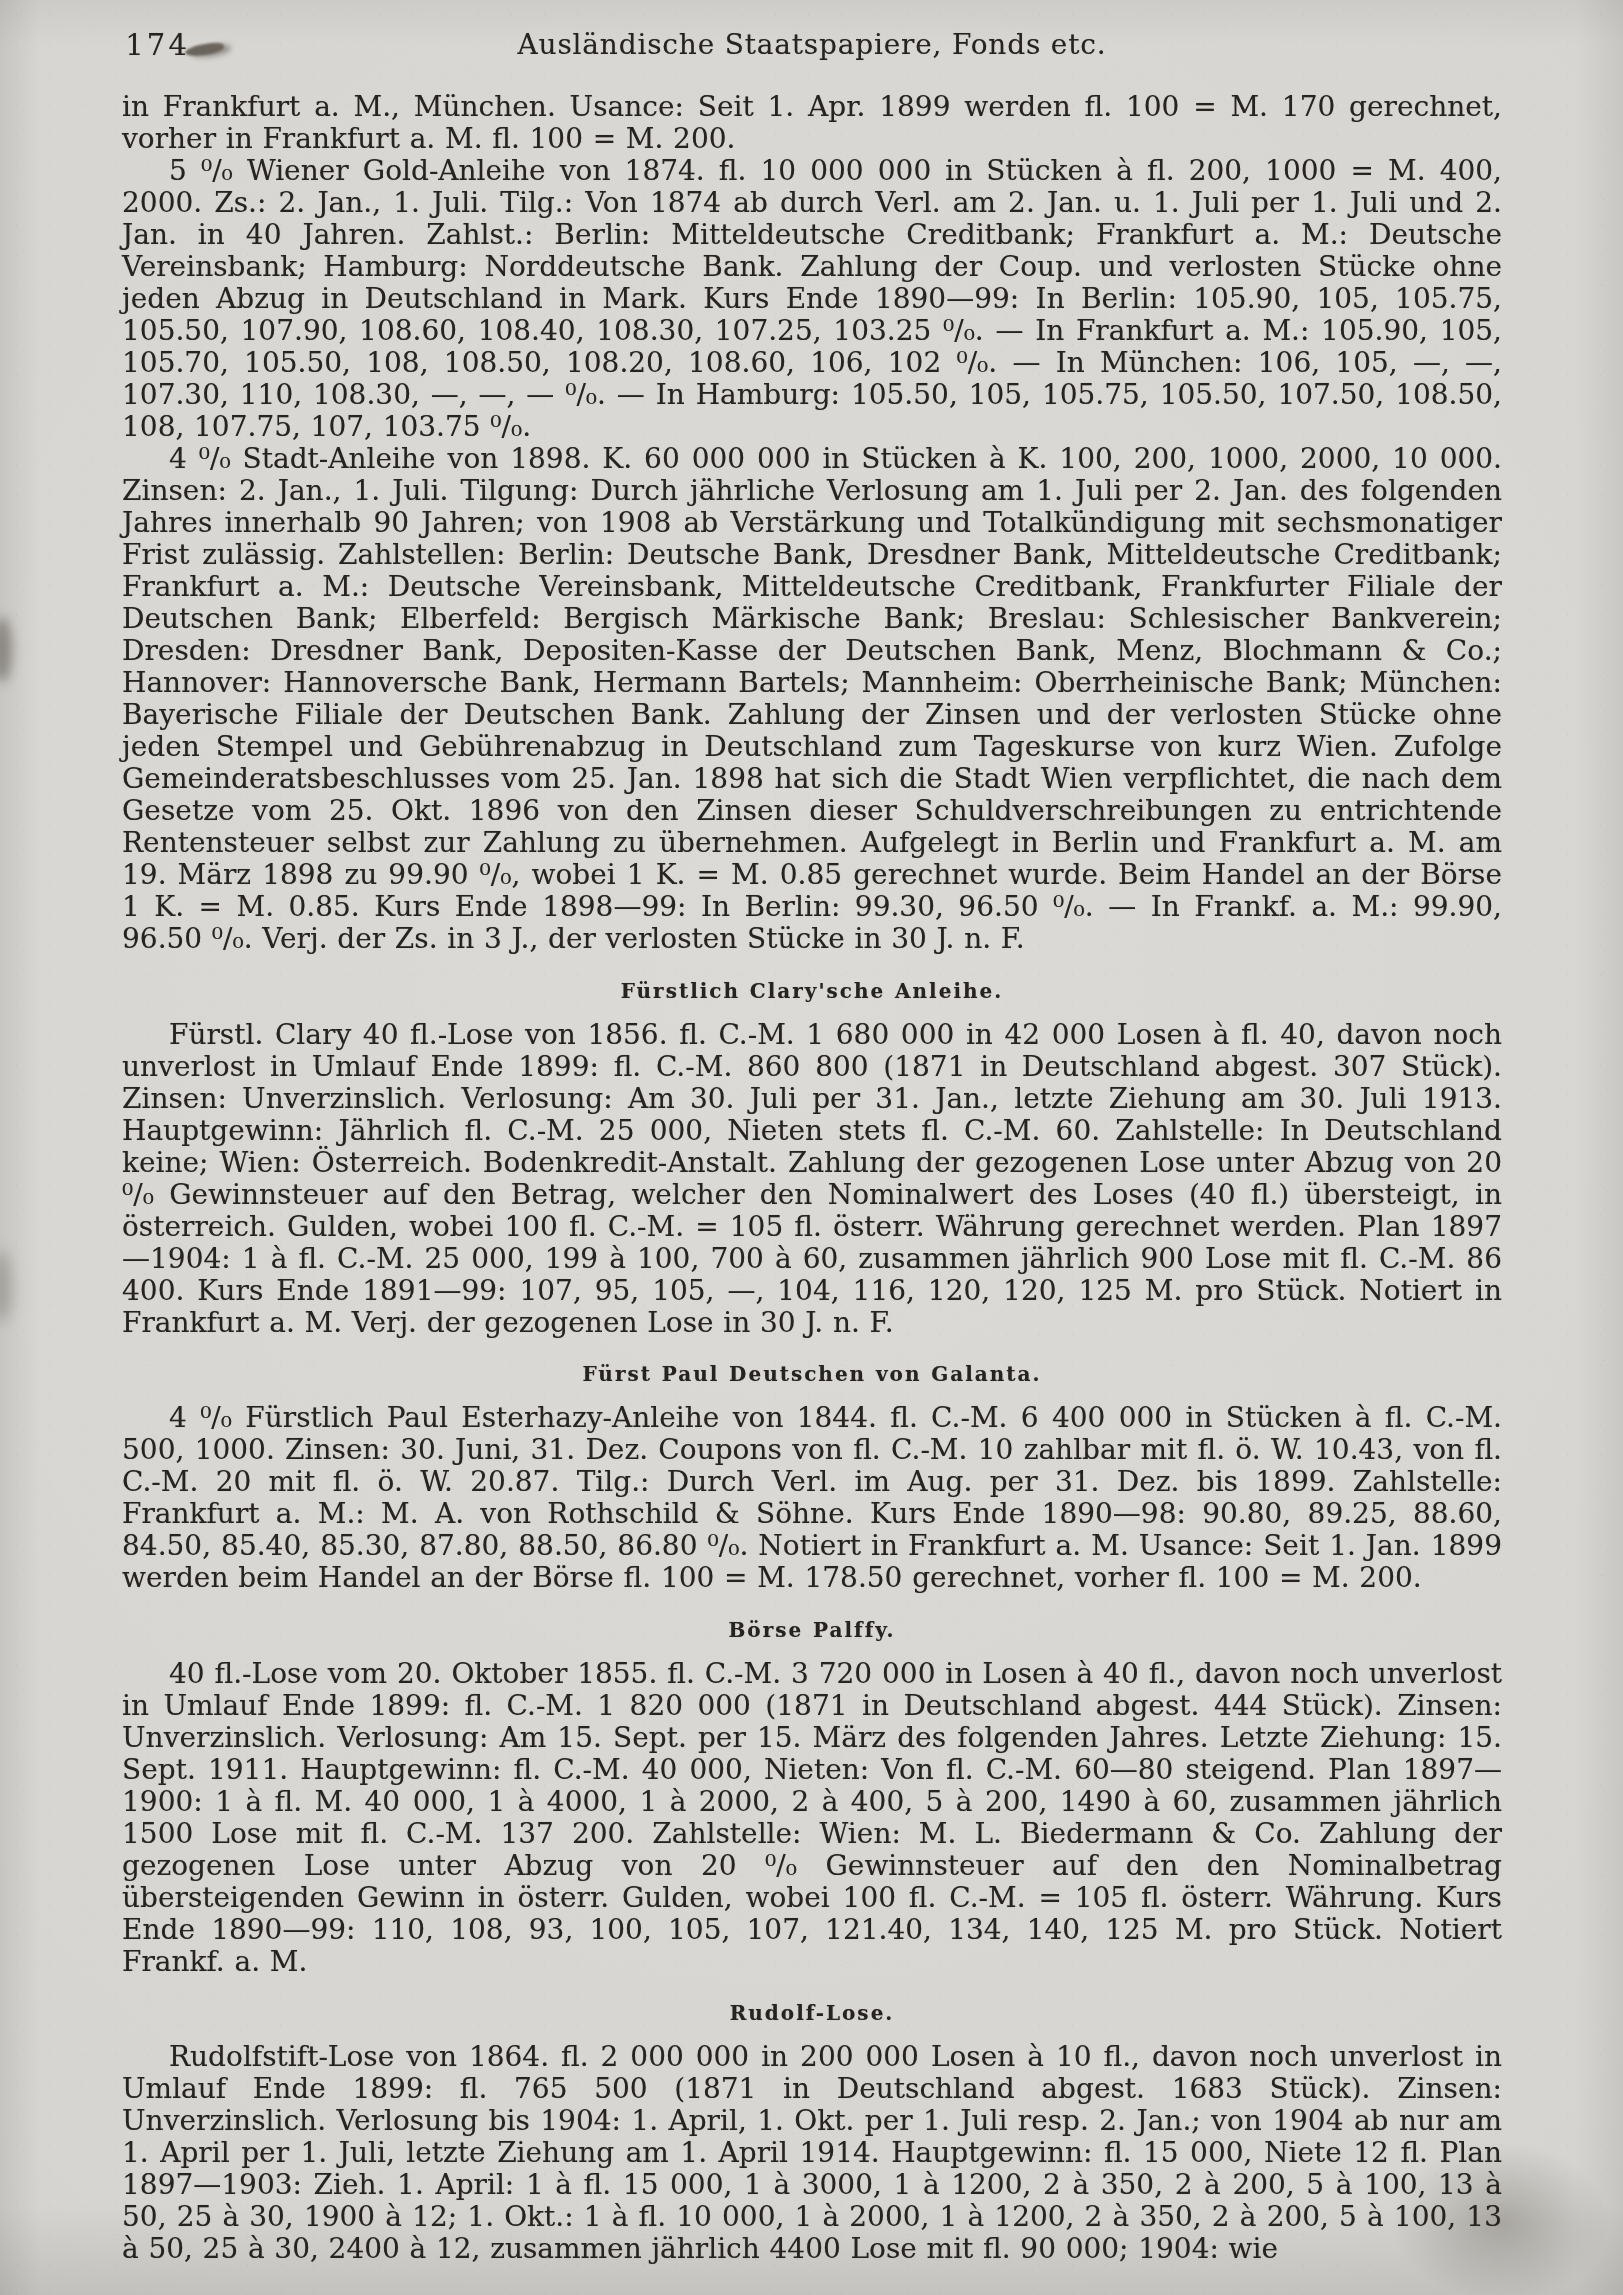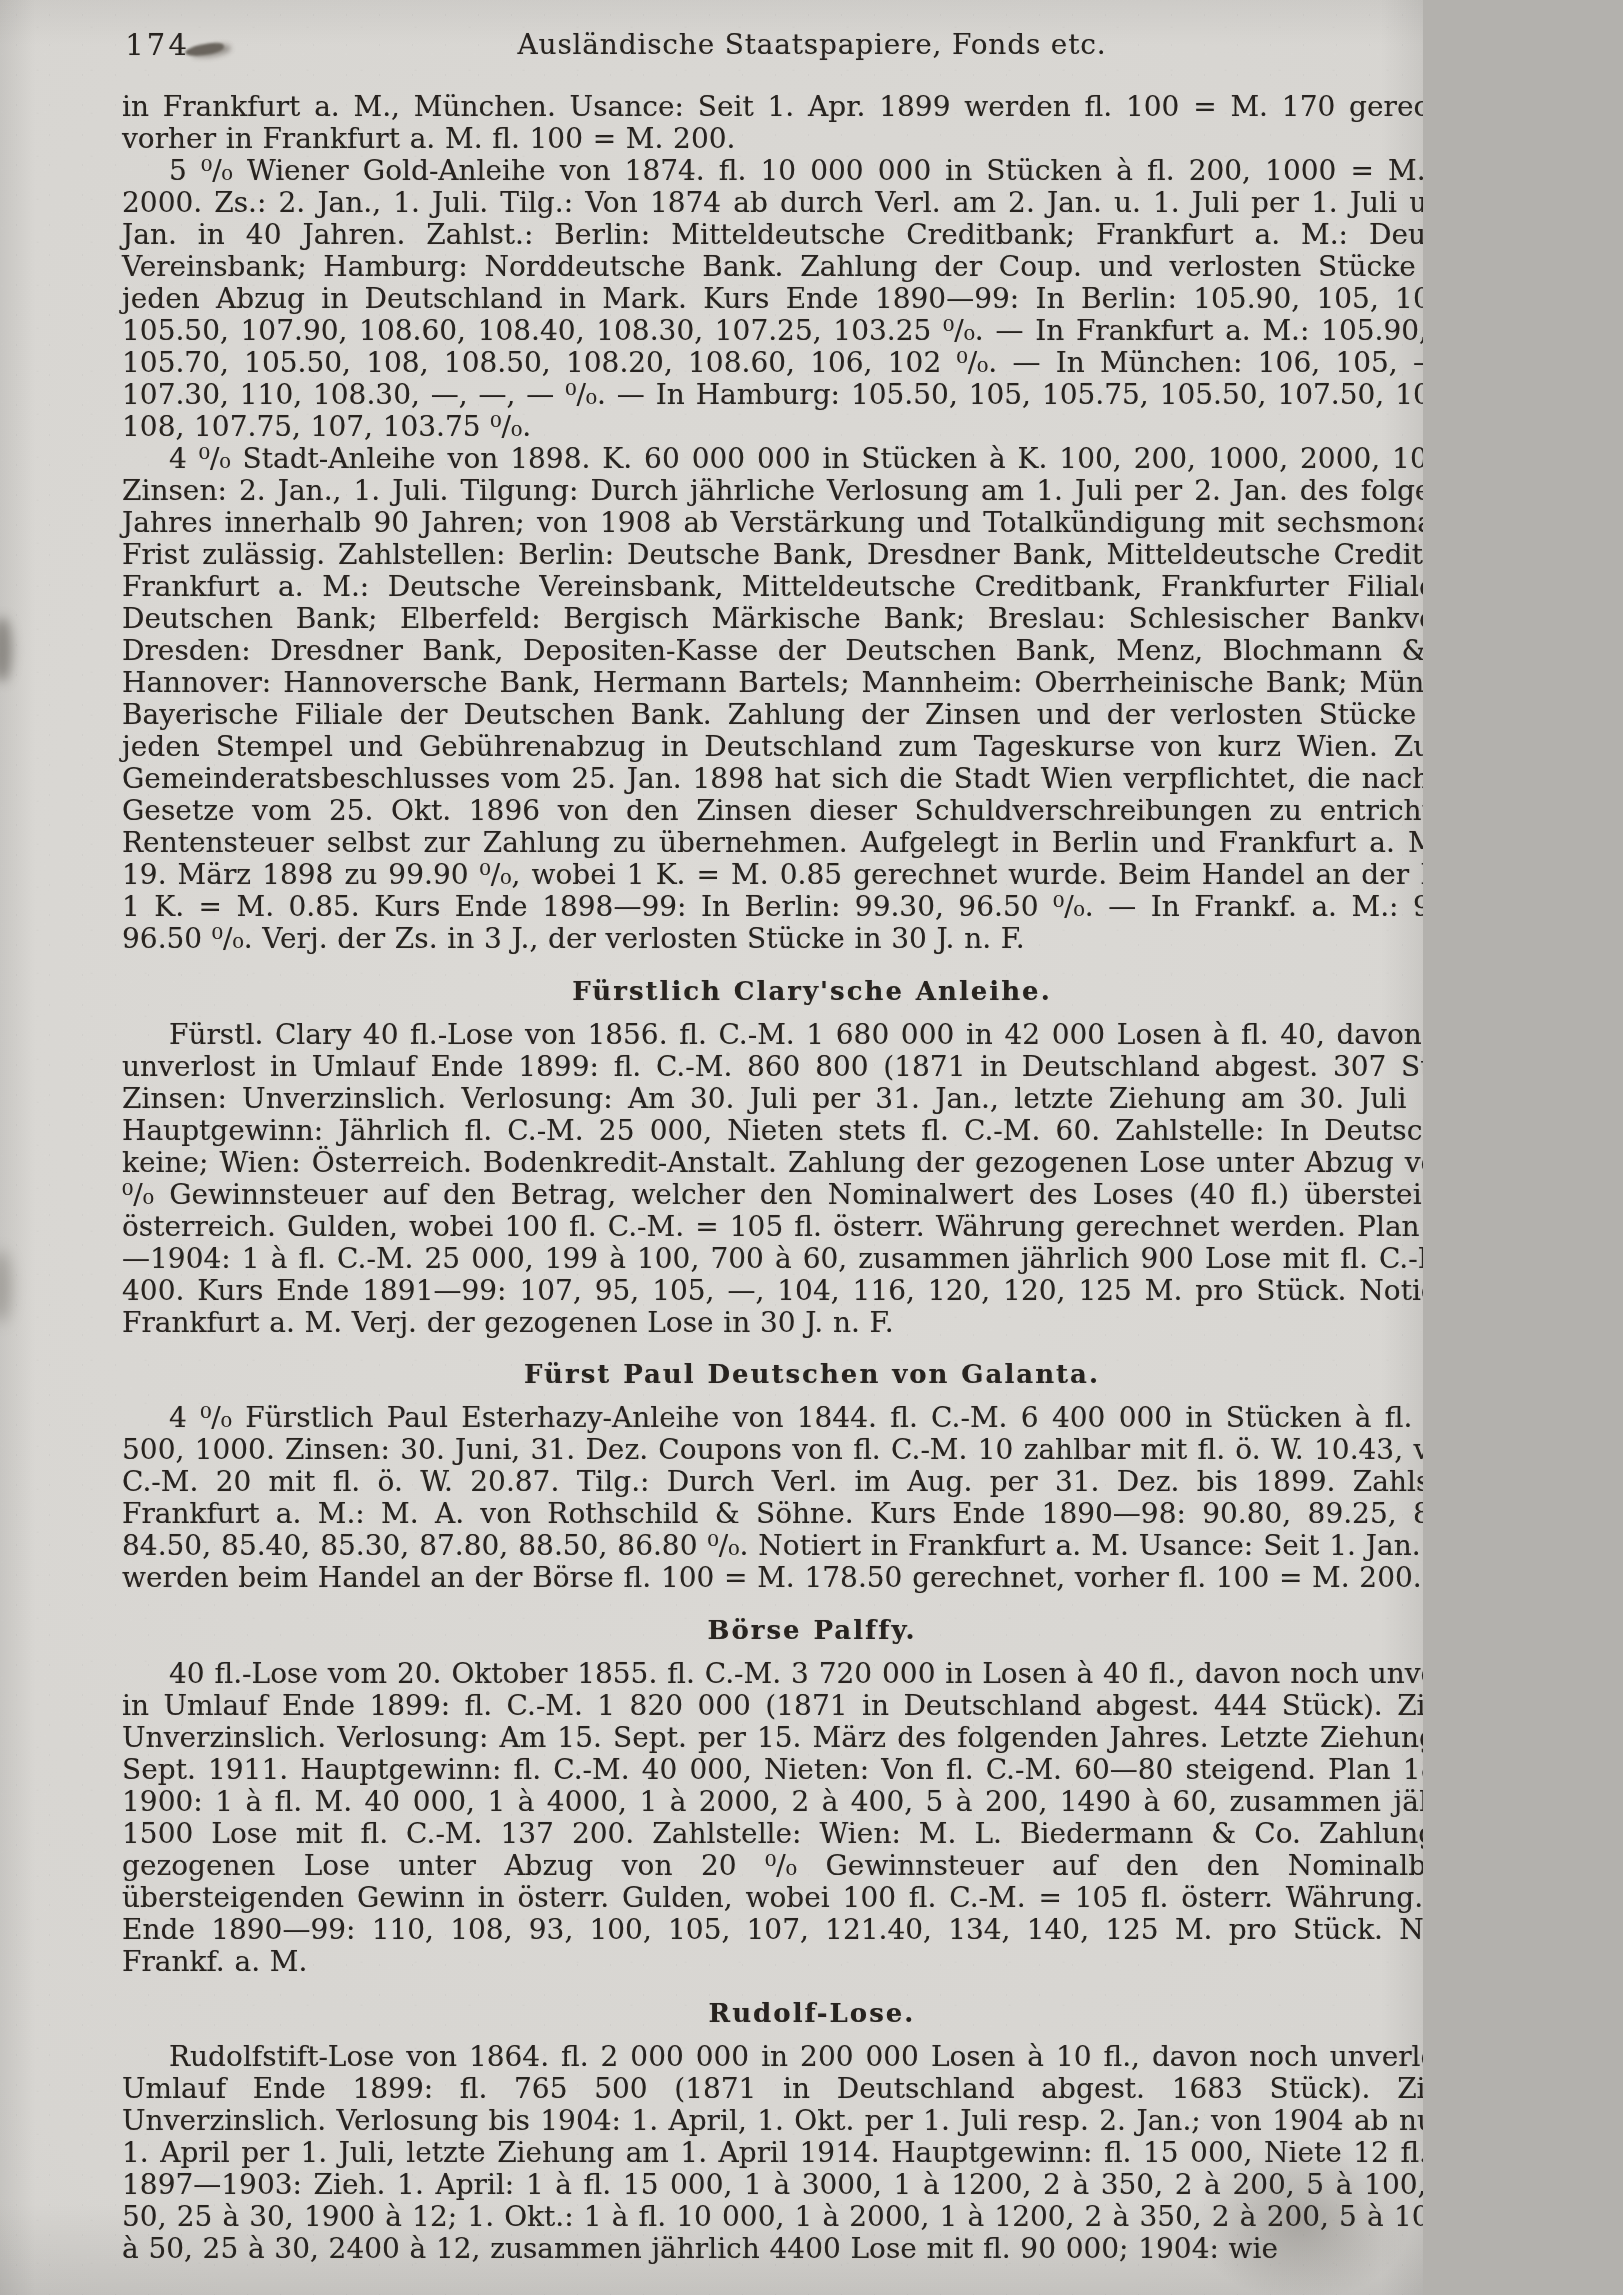--- a/index.html
+++ b/index.html
@@ -4,21 +4,21 @@
 <title>174 — Ausländische Staatspapiere, Fonds etc.</title>
 <style>
   * { margin:0; padding:0; box-sizing:border-box; }
   html, body { width:1623px; height:2295px; }
   body {
     font-family: "DejaVu Serif", "Liberation Serif", serif;
     background:#b3b1ad;
   }
   .page {
     position:relative;
-    width:1423px; height:2295px;
+    width:1623px; height:2295px;
     overflow:hidden;
     color:#27231f;
     background: radial-gradient(135% 115% at 48% 42%, #dcdad6 0%, #d7d5d1 55%, #c8c6c2 100%);
   }
   .vignette {
     position:absolute; inset:0; pointer-events:none;
     background-image:
       linear-gradient(90deg, rgba(0,0,0,0.08) 0%, rgba(0,0,0,0) 2.5%, rgba(0,0,0,0) 97%, rgba(0,0,0,0.07) 100%),
       linear-gradient(180deg, rgba(0,0,0,0.05) 0%, rgba(0,0,0,0) 2%, rgba(0,0,0,0) 96%, rgba(0,0,0,0.09) 100%),
       radial-gradient(rgba(0,0,0,0.035) 0.8px, transparent 1.1px),
@@ -42,21 +42,21 @@
     font-size:28px; line-height:32px;
     text-align:justify; text-justify:inter-word;
     hyphens:auto; -webkit-hyphens:auto;
     text-shadow:0 0 0.8px rgba(39,35,31,0.35);
     word-spacing:0.8px;
   }
   .para { text-indent:47px; }
   .para.cont { text-indent:0; }
   .lead { font-weight:normal; }
   .heading {
-    font-size:26px; font-weight:bold; text-align:center;
+    font-size:20px; font-weight:bold; text-align:center;
     letter-spacing:2px; text-indent:0;
     margin:19.5px 0 12px 0;
   }
   
   .smudge { position:absolute; pointer-events:none; }
   .smudge-header {
     left:185px; top:44px; width:39px; height:10.6px;
     background:#575149; border-radius:65% 35% 55% 45%;
     transform:rotate(-7deg); opacity:0.85; filter:blur(0.8px);
     box-shadow:6.5px 2.4px 5.7px rgba(72,66,58,0.55);

